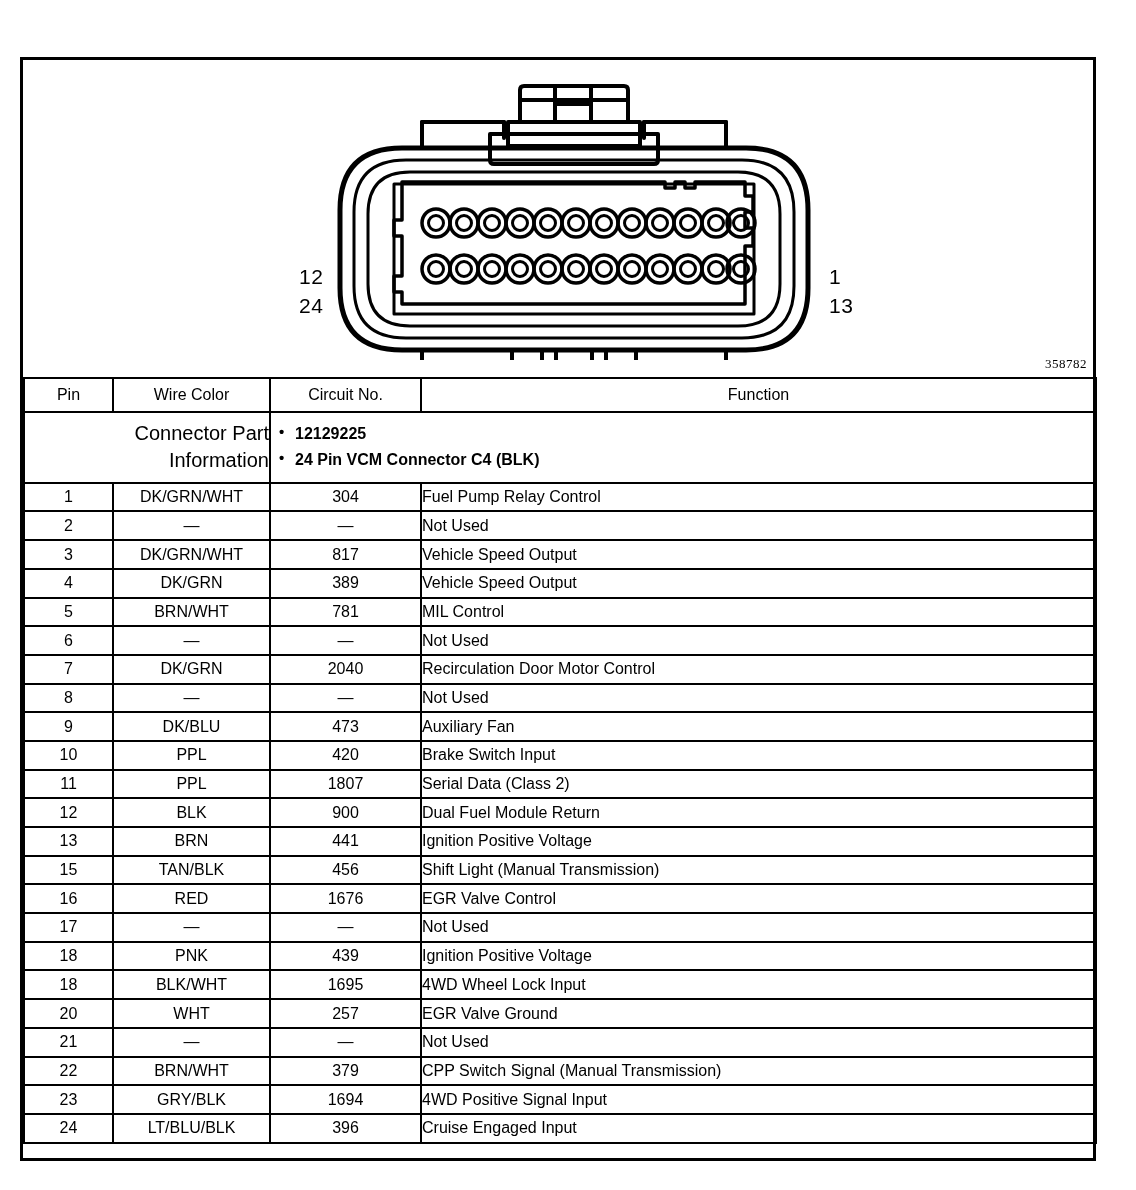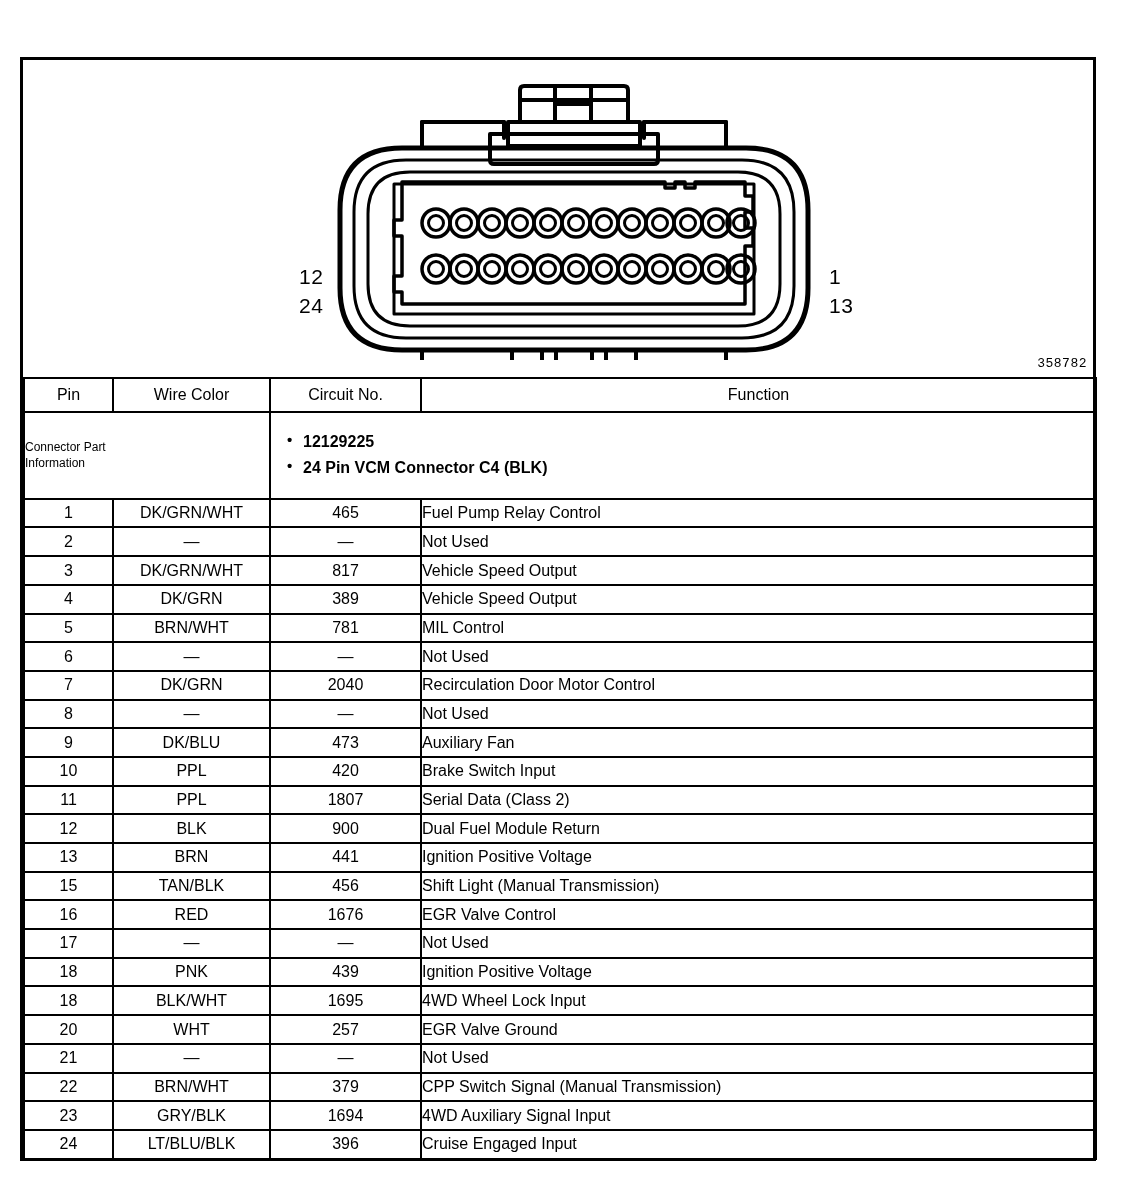--- a/index.html
+++ b/index.html
@@ -47,21 +47,21 @@
   }
   #label-12 { left: 276px; top: 205px; }
   #label-24 { left: 276px; top: 234px; }
   #label-1  { left: 806px; top: 205px; }
   #label-13 { left: 806px; top: 234px; }
 
   #ref-number {
     position: absolute;
     right: 8px;
     top: 296px;
-    font-family: Liberation Mono, monospace;
+    font-family: Liberation Serif, serif;
     font-size: 13px;
     color: #000;
     letter-spacing: 0.5px;
   }
 
   
   #pinout-table {
     position: absolute;
     left: 0;
     top: 317px;
@@ -74,33 +74,33 @@
     border: 2px solid #000;
     padding: 0;
     font-weight: normal;
   }
   .col-pin      { width: 89px; }
   .col-wire     { width: 157px; }
   .col-circuit  { width: 151px; }
   .col-function { width: 675px; }
 
   .info-label-cell {
-    text-align: left;
-    font-size: 12px;
+    text-align: right;
+    font-size: 20px;
     font-weight: bold;
     line-height: 1.35;
     padding: 10px 4px;
     vertical-align: middle;
   }
   .info-list-cell {
     padding: 7px 0 7px 26px;
     vertical-align: middle;
   }
   .info-list {
-    margin: 16px;
+    margin: 8px;
     padding: 0;
     list-style: none;
   }
   .info-list li {
     font-size: 16px;
     font-weight: bold;
     line-height: 1.65;
     position: relative;
     padding-left: 16px;
   }
@@ -323,21 +323,21 @@
           <th>Pin</th>
           <th>Wire Color</th>
           <th>Circuit No.</th>
           <th>Function</th>
         </tr>
       </thead>
       <tbody id="pinout-rows">
           <tr>
             <td class="cell-pin">1</td>
             <td class="cell-wire">DK/GRN/WHT</td>
-            <td class="cell-circuit">465</td>
+            <td class="cell-circuit">304</td>
             <td class="cell-function">Fuel Pump Relay Control</td>
           </tr>
           <tr>
             <td class="cell-pin">2</td>
             <td class="cell-wire">—</td>
             <td class="cell-circuit">—</td>
             <td class="cell-function">Not Used</td>
           </tr>
           <tr>
             <td class="cell-pin">3</td>
@@ -450,21 +450,21 @@
           <tr>
             <td class="cell-pin">22</td>
             <td class="cell-wire">BRN/WHT</td>
             <td class="cell-circuit">379</td>
             <td class="cell-function">CPP Switch Signal (Manual Transmission)</td>
           </tr>
           <tr>
             <td class="cell-pin">23</td>
             <td class="cell-wire">GRY/BLK</td>
             <td class="cell-circuit">1694</td>
-            <td class="cell-function">4WD Auxiliary Signal Input</td>
+            <td class="cell-function">4WD Positive Signal Input</td>
           </tr>
           <tr>
             <td class="cell-pin">24</td>
             <td class="cell-wire">LT/BLU/BLK</td>
             <td class="cell-circuit">396</td>
             <td class="cell-function">Cruise Engaged Input</td>
           </tr>
         </tbody>
     </table>
 

